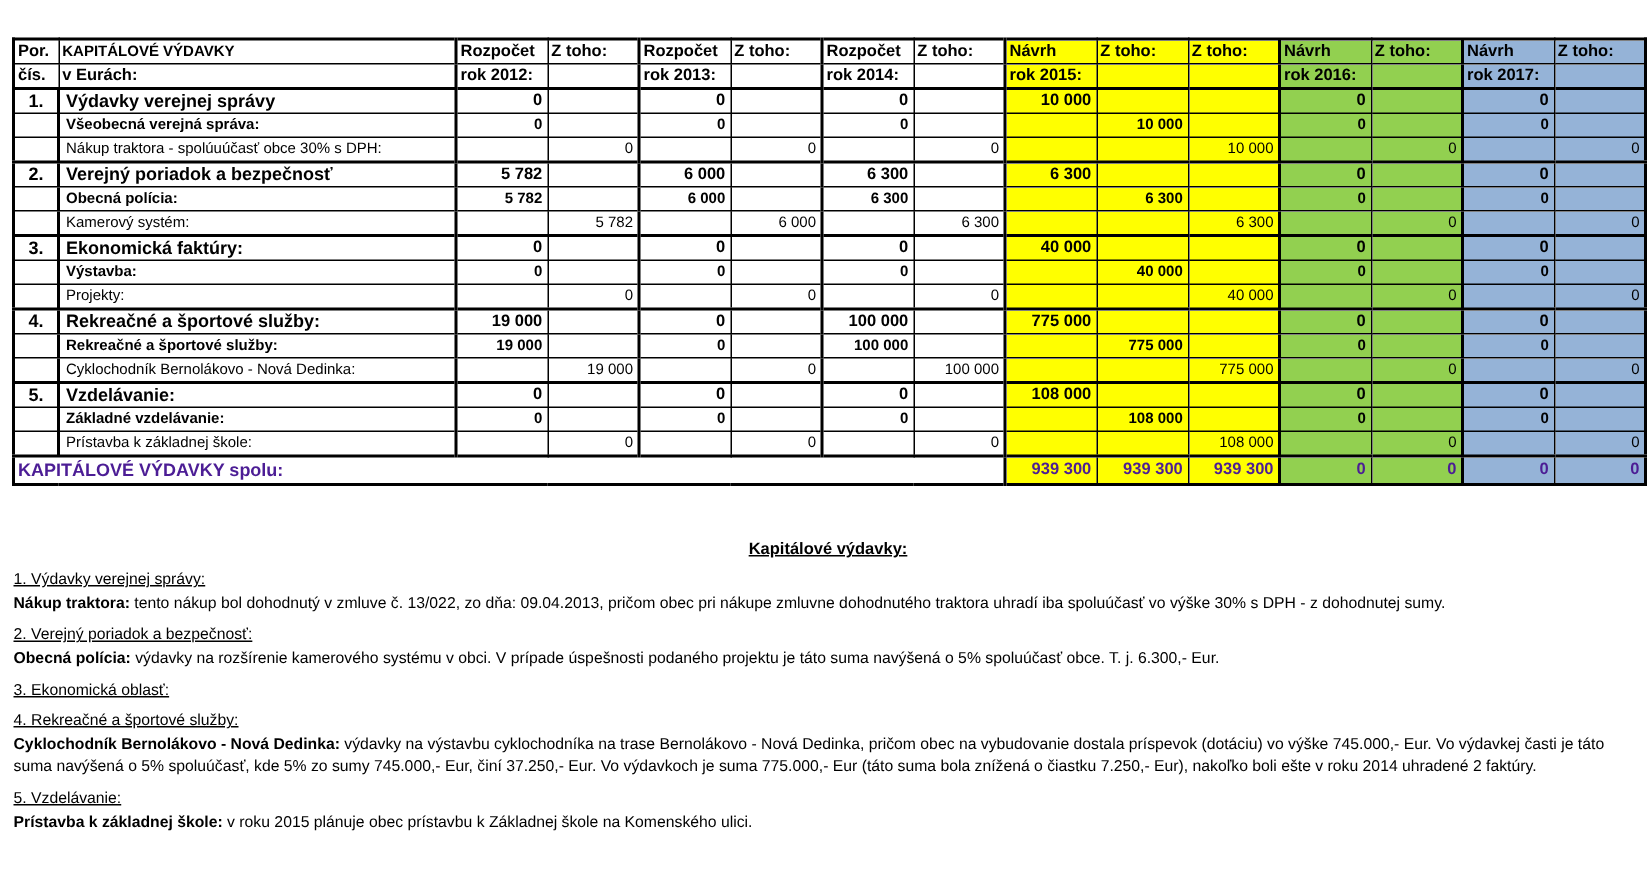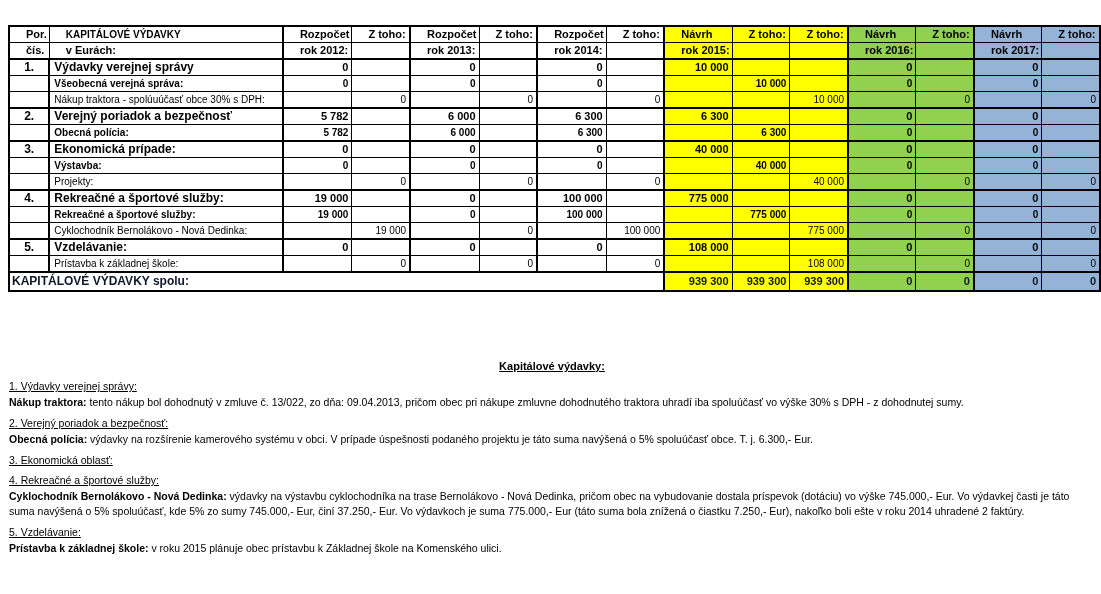--- a/index.html
+++ b/index.html
@@ -1,35 +1,35 @@
 <!DOCTYPE html>
 <html><head>
 <meta charset="utf-8">
 <style>
   html,body{margin:0;padding:0;background:#fff;font-family:"Liberation Sans",sans-serif;}
   .page{position:relative;width:1101px;height:594px;background:#fff;overflow:hidden;}
   .tbl-wrap{position:absolute;top:25px;left:8px;}
   table{border-collapse:collapse;table-layout:fixed;border:2px solid #000;}
   th,td{border:1px solid #000;padding:0 2px;height:15px;line-height:15px;overflow:hidden;white-space:nowrap;font-size:10px;vertical-align:middle;}
-  thead th{font-weight:bold;text-align:left;font-size:11px;padding-left:16px;}
+  thead th{font-weight:bold;text-align:left;font-size:11px;padding-left:2px;}
   thead th.title-h{font-size:10px;}
   thead tr.h2 th{border-bottom:2px solid #000;}
   .bg-yellow{background:#FFFF00;}
   .bg-green{background:#92D050;}
   .bg-blue{background:#95B3D7;}
   .gs{border-left:2px solid #000;}
   td.num{text-align:center;font-weight:bold;font-size:11px;}
   td.label{padding-left:4px;margin-top:24px;}
   td.val{text-align:right;padding-right:3px;}
   tr.r-main td{border-top:2px solid #000;}
   tr.r-main td.label,tr.r-main td.num{font-size:12px;font-weight:bold;}
   tr.r-main td.val{font-size:11px;font-weight:bold;}
   tr.r-sub td.label,tr.r-sub td.val{font-size:10px;font-weight:bold;}
   tr.r-detail td.label,tr.r-detail td.val{font-size:10px;font-weight:normal;}
-  tr.r-total td{border-top:2px solid #000;color:#0f172a;font-weight:bold;height:17px;line-height:17px;}
+  tr.r-total td{border-top:2px solid #000;color:#4c1d95;font-weight:bold;height:17px;line-height:17px;}
   tr.r-total td.label{font-size:12px;padding-left:2px;}
   tr.r-total td.val{font-size:11px;}
   .footnotes{position:absolute;top:360px;left:9px;width:1086px;font-size:10.5px;color:#000;}
   .fn-heading{font-weight:bold;text-decoration:underline;font-size:11px;margin:0 0 7px 0;text-align:center;}
   .fn-label{text-decoration:underline;margin:8px 0 3px 0;}
   .fn-body{margin:0;line-height:1.35;}
   .fn-lead{font-weight:bold;}
 </style>
 </head>
 <body>
@@ -169,23 +169,40 @@
             <td class="val gs">6 300</td>
             <td class="val"></td>
             <td class="val gs bg-yellow"></td>
             <td class="val bg-yellow">6 300</td>
             <td class="val bg-yellow"></td>
             <td class="val gs bg-green">0</td>
             <td class="val bg-green"></td>
             <td class="val gs bg-blue">0</td>
             <td class="val bg-blue"></td>
           </tr>
+          <tr class="r-detail">
+            <td class="num"></td>
+            <td class="label gs">Kamerový systém:</td>
+            <td class="val gs"></td>
+            <td class="val">5 782</td>
+            <td class="val gs"></td>
+            <td class="val">6 000</td>
+            <td class="val gs"></td>
+            <td class="val">6 300</td>
+            <td class="val gs bg-yellow"></td>
+            <td class="val bg-yellow"></td>
+            <td class="val bg-yellow">6 300</td>
+            <td class="val gs bg-green"></td>
+            <td class="val bg-green">0</td>
+            <td class="val gs bg-blue"></td>
+            <td class="val bg-blue">0</td>
+          </tr>
           <tr class="r-main">
             <td class="num">3.</td>
-            <td class="label gs">Ekonomická prípade:</td>
+            <td class="label gs">Ekonomická faktúry:</td>
             <td class="val gs">0</td>
             <td class="val"></td>
             <td class="val gs">0</td>
             <td class="val"></td>
             <td class="val gs">0</td>
             <td class="val"></td>
             <td class="val gs bg-yellow">40 000</td>
             <td class="val bg-yellow"></td>
             <td class="val bg-yellow"></td>
             <td class="val gs bg-green">0</td>
@@ -282,20 +299,37 @@
             <td class="num">5.</td>
             <td class="label gs">Vzdelávanie:</td>
             <td class="val gs">0</td>
             <td class="val"></td>
             <td class="val gs">0</td>
             <td class="val"></td>
             <td class="val gs">0</td>
             <td class="val"></td>
             <td class="val gs bg-yellow">108 000</td>
             <td class="val bg-yellow"></td>
+            <td class="val bg-yellow"></td>
+            <td class="val gs bg-green">0</td>
+            <td class="val bg-green"></td>
+            <td class="val gs bg-blue">0</td>
+            <td class="val bg-blue"></td>
+          </tr>
+          <tr class="r-sub">
+            <td class="num"></td>
+            <td class="label gs">Základné vzdelávanie:</td>
+            <td class="val gs">0</td>
+            <td class="val"></td>
+            <td class="val gs">0</td>
+            <td class="val"></td>
+            <td class="val gs">0</td>
+            <td class="val"></td>
+            <td class="val gs bg-yellow"></td>
+            <td class="val bg-yellow">108 000</td>
             <td class="val bg-yellow"></td>
             <td class="val gs bg-green">0</td>
             <td class="val bg-green"></td>
             <td class="val gs bg-blue">0</td>
             <td class="val bg-blue"></td>
           </tr>
           <tr class="r-detail">
             <td class="num"></td>
             <td class="label gs">Prístavba k základnej škole:</td>
             <td class="val gs"></td>

